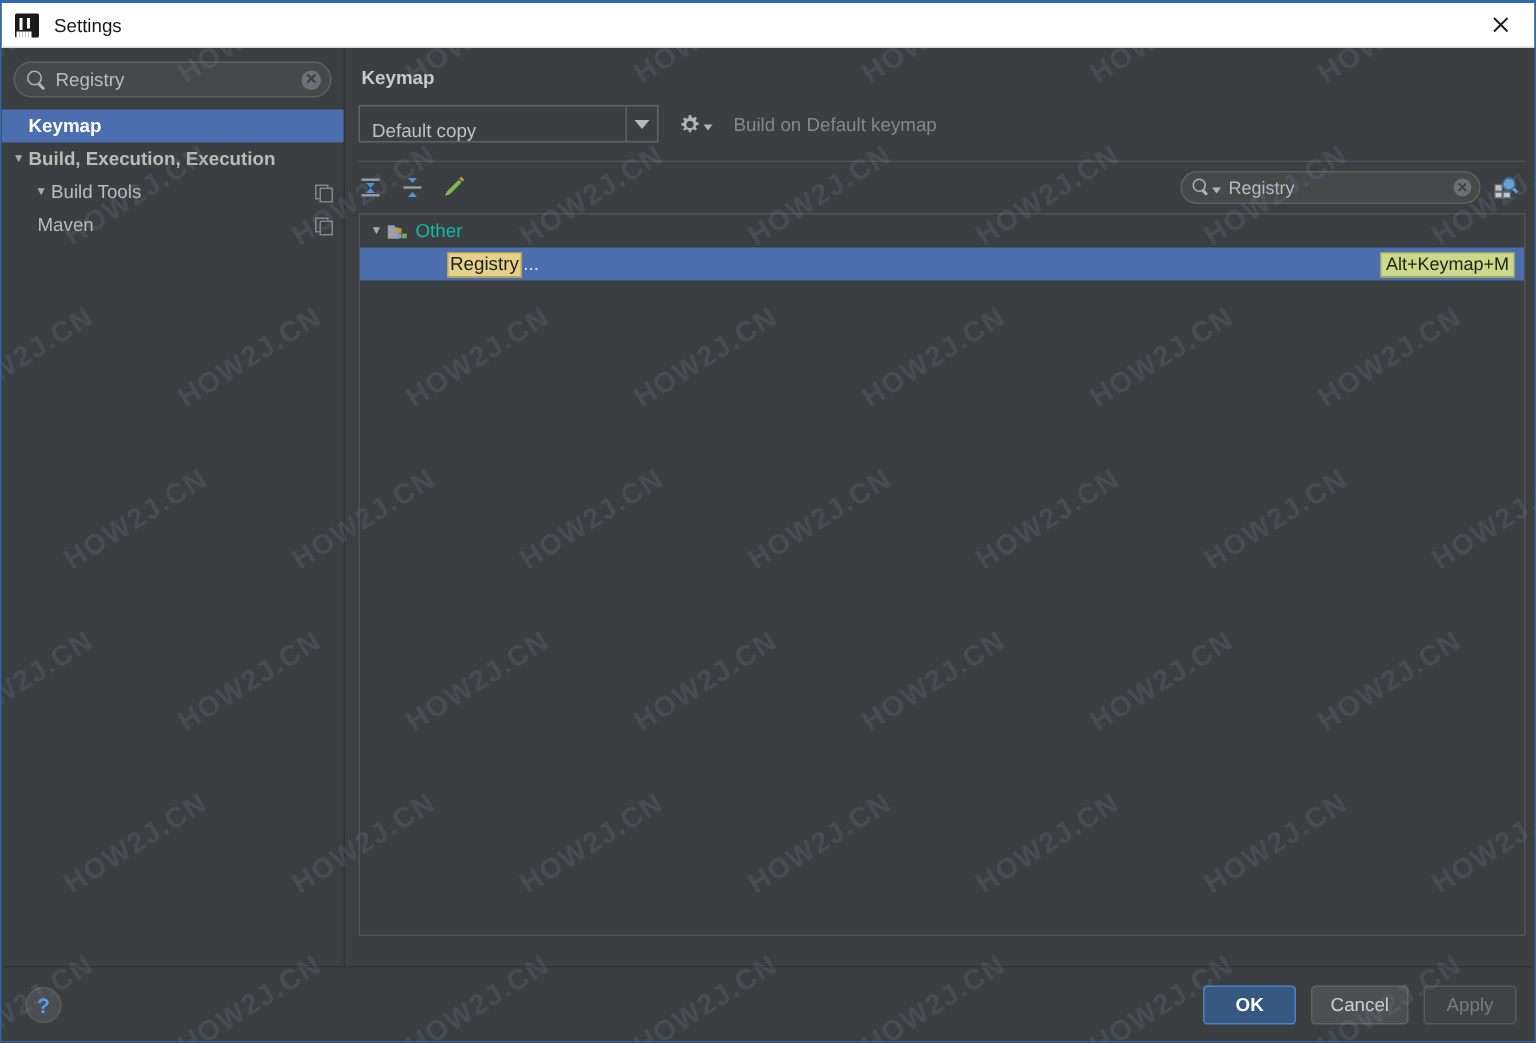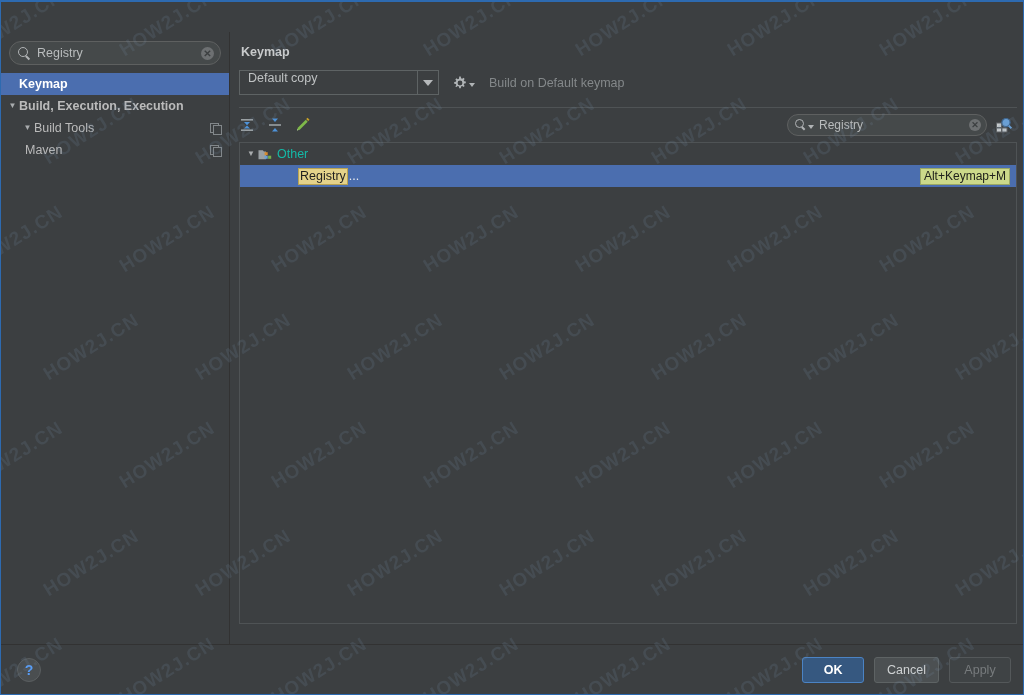--- a/index.html
+++ b/index.html
@@ -242,21 +242,21 @@
     left: 8px; top: 38px;
     display: flex;
     align-items: center;
   }
   .combo {
     width: 200px;
     height: 25px;
     background: #3c3f41;
     border: 1px solid #5e6364;
     display: flex;
-    align-items: flex-start;
+    align-items: flex-end;
   }
   .combo-label {
     flex: 1 1 auto;
     padding-left: 8px;
     font-size: 12.5px;
     color: #bfc2c3;
     white-space: nowrap;
     overflow: hidden;
   }
   .combo-arrow {
@@ -507,20 +507,30 @@
     color: #777b7d;
     background: #3f4345;
     border-color: #54585a;
   }
 </style>
 </head>
 <body>
 
 <div id="app">
 
+  <div class="titlebar">
+    <div class="ij-logo"></div>
+    <div class="title-text">Settings</div>
+    <div class="win-close">
+      <svg width="11" height="11" viewBox="0 0 11 11">
+        <line x1="1" y1="1" x2="10" y2="10" stroke="#1a1a1a" stroke-width="1.3"></line>
+        <line x1="10" y1="1" x2="1" y2="10" stroke="#1a1a1a" stroke-width="1.3"></line>
+      </svg>
+    </div>
+  </div>
 
   <div class="content">
 
     <div class="left-pane">
 
       <div class="search-wrap">
         <div class="search-box">
           <div class="mag"></div>
           <div class="search-text" placeholder="Search settings">Registry</div>
           <div class="clear-btn">✕</div>

